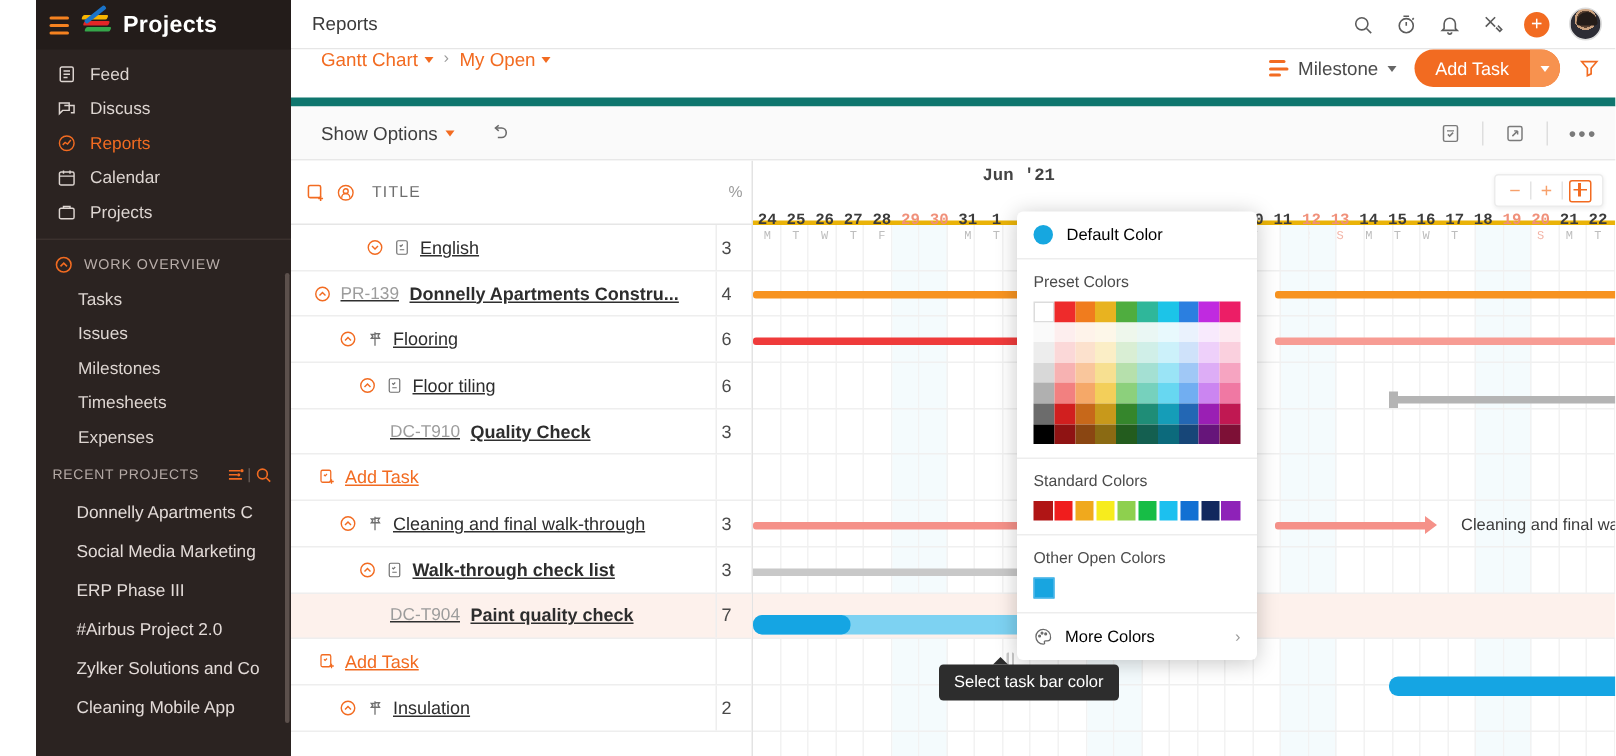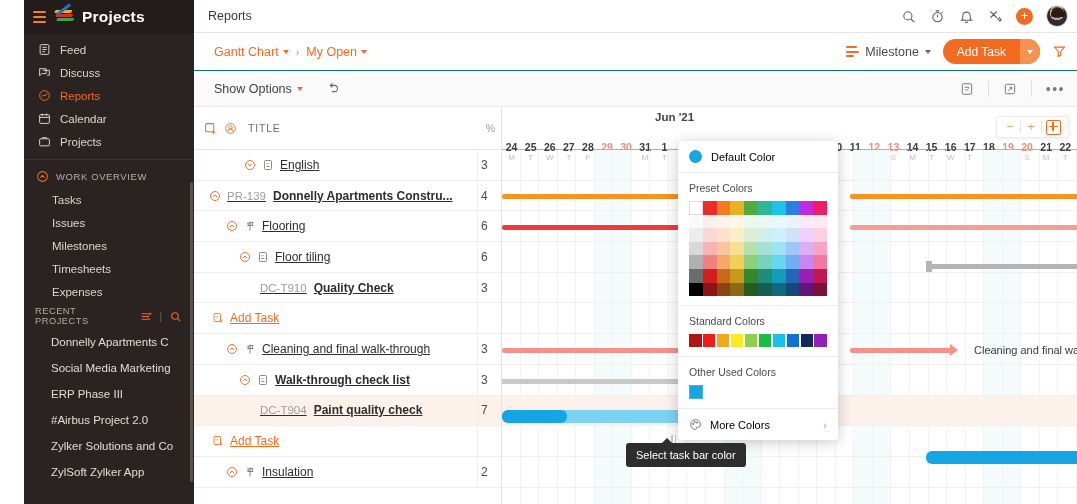--- a/index.html
+++ b/index.html
@@ -53,21 +53,21 @@
     height: 24px; padding: 0 10px 0 11px; margin-top: 4px;
     font-size: 9.5px; letter-spacing: .6px; color: #b9aeaa; text-transform: uppercase;
   }
   .sb-sub {
     height: 23px; display:flex; align-items:center;
     padding-left: 28px; font-size: 11.5px; color: #ddd5d1; cursor:pointer;
   }
   .sb-recent-head {
     display:flex; align-items:center; height: 26px;
     padding: 0 12px 0 11px; font-size: 9.3px; letter-spacing:.5px;
-    color:#b5aaa6; text-transform: uppercase; gap: 6px;
+    color:#b5aaa6; text-transform: uppercase; 
   }
   .sb-recent-head .spacer { flex:1; }
   .sb-recent-head .divider { color:#6d615d; font-size:10px; }
   .sb-recent-item {
     height: 26px; display:flex; align-items:center;
     padding-left: 27px; font-size: 11.5px; color: #e3dbd8;
     white-space: nowrap; overflow: hidden; cursor:pointer;
   }
   .sb-scroll-track {
     position:absolute; right: 1px; top: 182px; width: 3px; height: 300px;
@@ -94,22 +94,22 @@
     width: 22px; height: 22px; border-radius: 50%; overflow:hidden;
     background: radial-gradient(circle at 50% 34%, #5a4232 0 34%, #caa17e 34% 44%, #2d2d35 44% 100%);
     border: 1px solid #ddd; cursor:pointer; position:relative;
   }
   .avatar::after{
     content:""; position:absolute; left:4px; top:2px; width:14px; height:9px;
     background:#241c18; border-radius: 7px 7px 2px 2px;
   }
 
   .crumbbar {
-    height: 38px; display:flex; align-items:center; padding: 0 10px 0 20px;
-    border-bottom: 1px solid #0f766e; background:#fff;
+    height: 38px; display:flex; align-items:flex-start; padding: 0 10px 0 20px;
+    border-bottom: 6px solid #0f766e; background:#fff;
   }
   .crumb { font-size: 12.5px; color:#f26b21; cursor:pointer; display:flex; align-items:center; gap:4px;}
   .crumb-sep { color:#9b9b9b; font-size: 11px; margin: 0 7px; }
   .caret-d { width:0;height:0;border-left:3.4px solid transparent;border-right:3.4px solid transparent;border-top:4px solid currentColor; display:inline-block; }
   .crumbbar-right { margin-left:auto; display:flex; align-items:center; gap: 12px; }
   .milestone-btn { display:flex; align-items:center; gap:6px; font-size:12.5px; color:#4a4a4a; cursor:pointer;}
   .ms-lines { display:flex; flex-direction:column; gap:2.2px; }
   .ms-lines i { display:block; height:2px; background:#f26b21; border-radius:1px; }
   .ms-lines i:nth-child(1){ width:11px;}
   .ms-lines i:nth-child(2){ width:13px;}
@@ -158,21 +158,21 @@
   .row .pctcell {
     position:absolute; right:0; width: 24px; text-align:left;
     font-size:12px; color:#4a4a4a; overflow:hidden;
     border-left:1px solid #eeeeee; height:100%; display:flex; align-items:center; padding-left:3px;
   }
   .row.addtask-row { color:#f26b21; }
   .row.addtask-row .name { color:#f26b21; }
 
   
   .rightpane { flex:1; position:relative; overflow:hidden; background:#fff; }
-  .chart-head { height:43px; border-bottom:1px solid #eab308; position:relative; }
+  .chart-head { height:43px; border-bottom:3px solid #eab308; position:relative;font-family:Liberation Mono, monospace; }
   .month-lbl { position:absolute; left: 153px; top: 4px; font-size:11.5px; color:#444; font-weight:600;}
   .day-cells { position:absolute; left:0; top:34px; display:flex; }
   .day-cell { width: 19.1px; text-align:center; }
   .day-cell .dn { font-size:10.5px; color:#3c3c3c; font-weight:600; line-height:12px;}
   .day-cell .dw { font-size:8px; color:#bdbdbd; line-height:10px;}
   .day-cell.we .dn { color:#f0907a; }
   .day-cell.we .dw { color:#f3b3a5; }
 
   .chart-body { position:absolute; top:43px; left:0; right:0; bottom:0; }
   .colgrid { position:absolute; inset:0; display:flex; }
@@ -367,21 +367,21 @@
     <div class="sb-recent-item">
         <span>ERP Phase III</span>
       </div>
     <div class="sb-recent-item">
         <span>#Airbus Project 2.0</span>
       </div>
     <div class="sb-recent-item">
         <span>Zylker Solutions and Co</span>
       </div>
     <div class="sb-recent-item">
-        <span>ZylSoft Zylker App</span>
+        <span>Cleaning Mobile App</span>
       </div>
     <div class="sb-scroll-track"></div>
   </aside>
 
   <section class="main">
 
     <div class="topbar">
       <div class="topbar-title">Reports</div>
       <div class="topbar-right">
         <span class="tb-ico">
@@ -965,21 +965,21 @@
           <div class="std-sw" style="background: rgb(247, 236, 29);"></div>
           <div class="std-sw" style="background: rgb(142, 208, 78);"></div>
           <div class="std-sw" style="background: rgb(23, 189, 70);"></div>
           <div class="std-sw" style="background: rgb(28, 192, 239);"></div>
           <div class="std-sw" style="background: rgb(18, 112, 211);"></div>
           <div class="std-sw" style="background: rgb(18, 40, 94);"></div>
           <div class="std-sw" style="background: rgb(142, 34, 184);"></div>
         </div>
     </div>
     <div class="pk-sec">
-      <div class="pk-title">Other Used Colors</div>
+      <div class="pk-title">Other Open Colors</div>
       <div class="std-row" id="other-row">
           <div class="other-sw" style="background: rgb(24, 165, 224);"></div>
         </div>
     </div>
     <div class="pk-more">
       <span class="palette-ico">
         <svg width="13" height="13" viewBox="0 0 24 24" fill="none" stroke="currentColor" stroke-width="1.6">
             <path d="M12 3a9 9 0 1 0 0 18c1.5 0 2-1 1.5-2s0-2 1.5-2h2A4 4 0 0 0 21 13 9 9 0 0 0 12 3z"></path>
             <circle cx="7.5" cy="11" r="1.1" fill="currentColor"></circle>
             <circle cx="10.5" cy="7.5" r="1.1" fill="currentColor"></circle>

